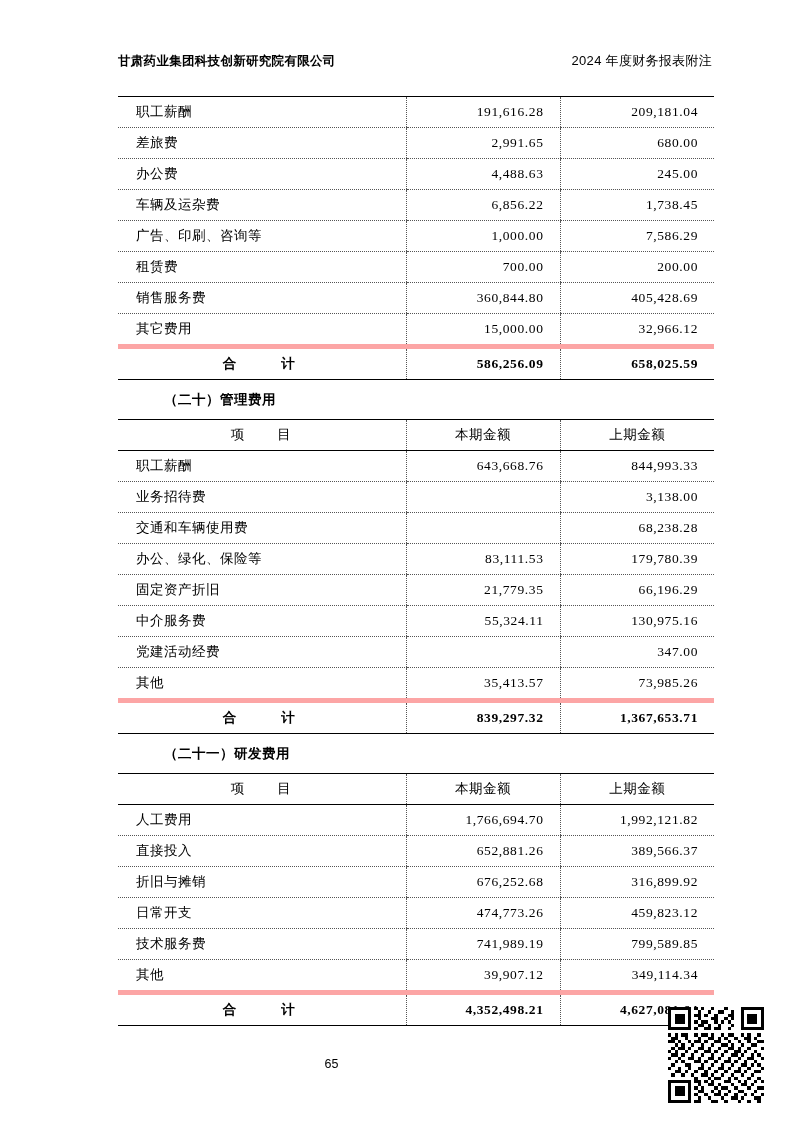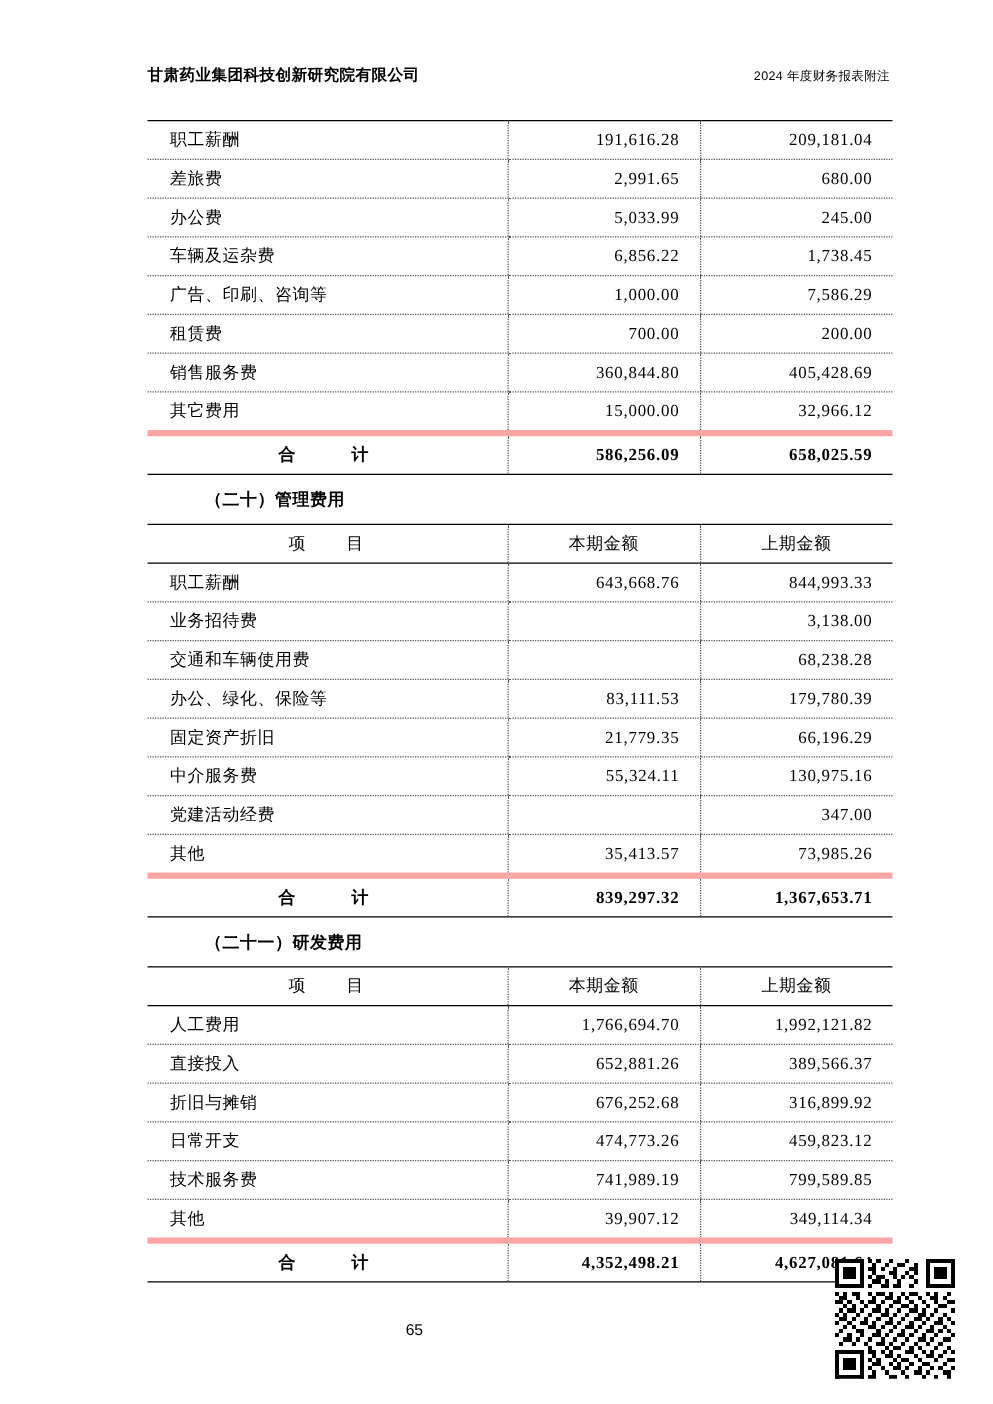--- a/index.html
+++ b/index.html
@@ -34,21 +34,21 @@
     letter-spacing: 0.5px;
   }
   .header-left {
     font-family: "Liberation Sans", sans-serif;
     font-size: 12.5px;
     font-weight: bold;
     letter-spacing: 0.3px;
   }
   .header-right {
     font-family: "Liberation Sans", sans-serif;
-    font-size: 10px;
+    font-size: 13px;
     letter-spacing: 0.3px;
   }
   .content {
     position: absolute;
     top: 96px;
     left: 118px;
     width: 596px;
   }
   table.fin {
     border-collapse: collapse;
@@ -155,21 +155,21 @@
             <td class="num vline">191,616.28</td>
             <td class="num vline">209,181.04</td>
           </tr>
           <tr>
             <td class="label">差旅费</td>
             <td class="num vline">2,991.65</td>
             <td class="num vline">680.00</td>
           </tr>
           <tr>
             <td class="label">办公费</td>
-            <td class="num vline">5,033.99</td>
+            <td class="num vline">4,488.63</td>
             <td class="num vline">245.00</td>
           </tr>
           <tr>
             <td class="label">车辆及运杂费</td>
             <td class="num vline">6,856.22</td>
             <td class="num vline">1,738.45</td>
           </tr>
           <tr>
             <td class="label">广告、印刷、咨询等</td>
             <td class="num vline">1,000.00</td>

